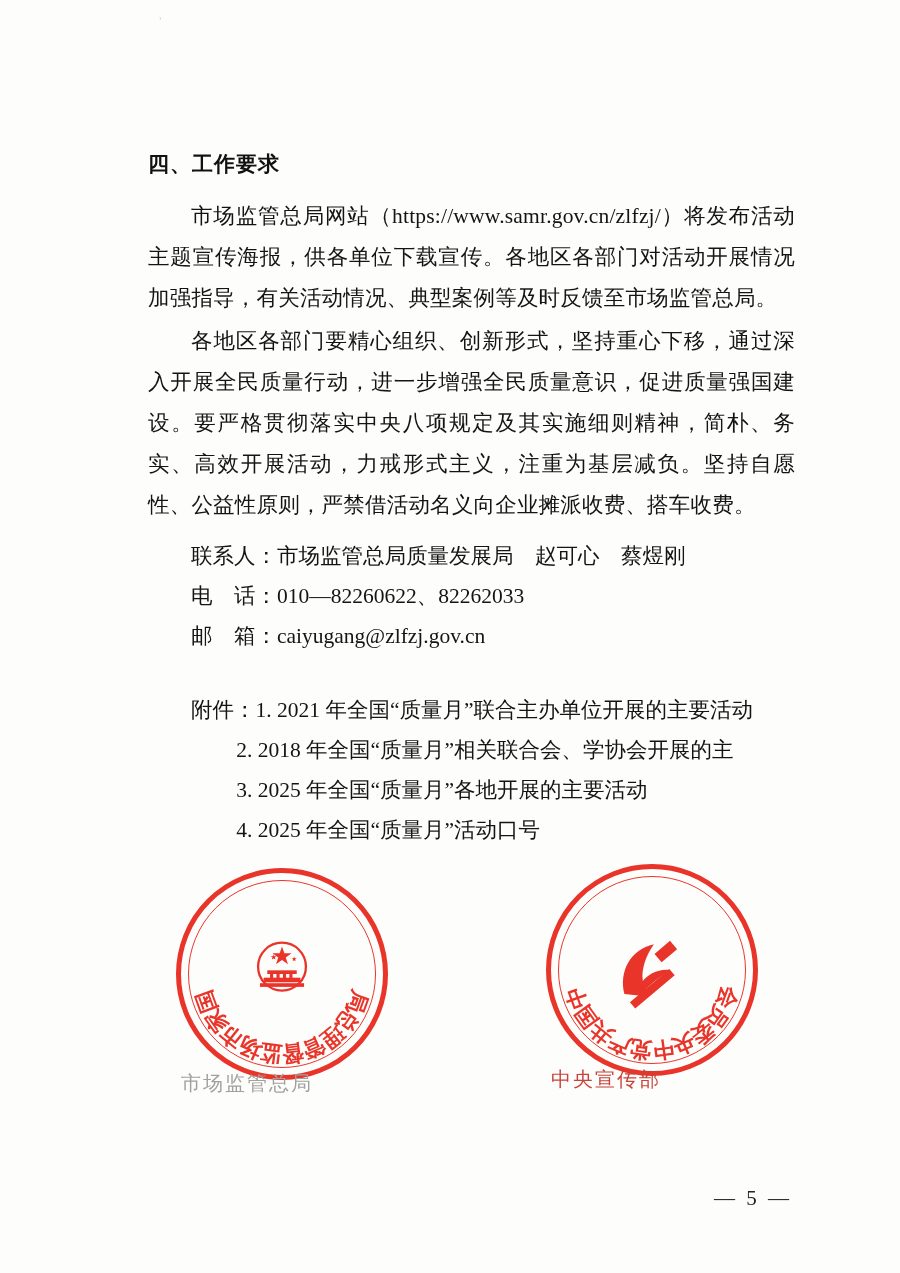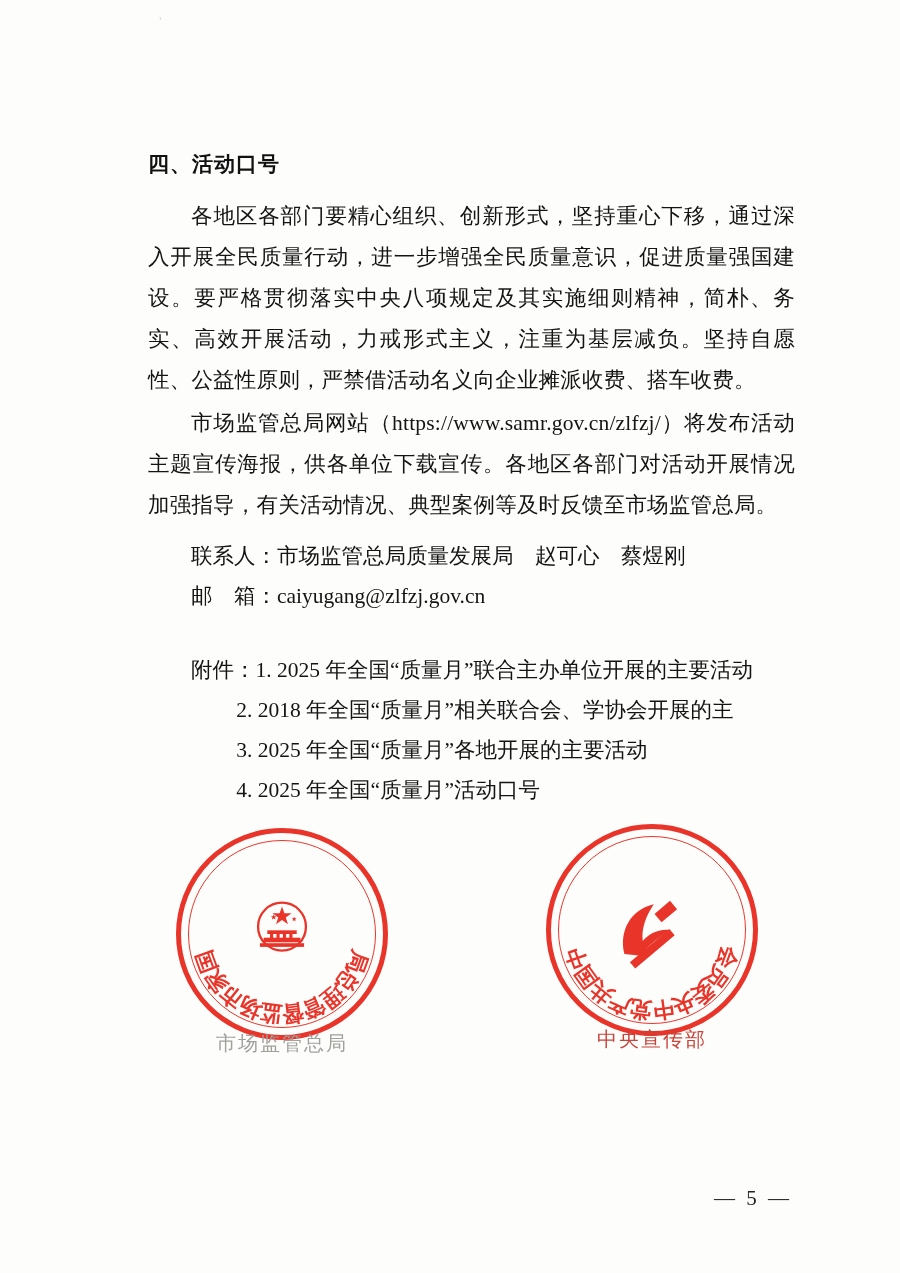--- a/index.html
+++ b/index.html
@@ -109,21 +109,21 @@
     top: 50%;
     transform: translate(-50%, -50%);
     width: 92px;
     height: 92px;
   }
   .seal .bottom-label {
     position: absolute;
     left: 0;
     right: 0;
     bottom: -22px;
-    text-align: center;
+    text-align: left;
     font-family: "DejaVu Sans", sans-serif;
     font-size: 20px;
     color: #9a9a96;
     letter-spacing: 2px;
   }
   .seal-2 .bottom-label {
     color: #c3352b;
   }
   .page-number {
     position: absolute;
@@ -143,33 +143,34 @@
     font-size: 14px;
   }
 </style>
 </head>
 <body>
 
 <div class="page">
 
   <div class="top-mark">ʾ</div>
 
-  <h2 class="section-heading">四、活动口号</h2>
+  <h2 class="section-heading">四、工作要求</h2>
+
+  <p class="body-par">市场监管总局网站（https://www.samr.gov.cn/zlfzj/）将发布活动主题宣传海报，供各单位下载宣传。各地区各部门对活动开展情况加强指导，有关活动情况、典型案例等及时反馈至市场监管总局。</p>
 
   <p class="body-par">各地区各部门要精心组织、创新形式，坚持重心下移，通过深入开展全民质量行动，进一步增强全民质量意识，促进质量强国建设。要严格贯彻落实中央八项规定及其实施细则精神，简朴、务实、高效开展活动，力戒形式主义，注重为基层减负。坚持自愿性、公益性原则，严禁借活动名义向企业摊派收费、搭车收费。</p>
-
-  <p class="body-par">市场监管总局网站（https://www.samr.gov.cn/zlfzj/）将发布活动主题宣传海报，供各单位下载宣传。各地区各部门对活动开展情况加强指导，有关活动情况、典型案例等及时反馈至市场监管总局。</p>
 
   <div class="contact-block">
     <p class="contact-line">联系人：市场监管总局质量发展局　赵可心　蔡煜刚</p>
+    <p class="contact-line">电　话：010—82260622、82262033</p>
     <p class="contact-line">邮　箱：caiyugang@zlfzj.gov.cn</p>
   </div>
 
   <div class="attach-block">
-    <p class="attach-line"><span>附件：</span><span>1. 2025 年全国“质量月”联合主办单位开展的主要活动</span></p>
+    <p class="attach-line"><span>附件：</span><span>1. 2021 年全国“质量月”联合主办单位开展的主要活动</span></p>
     <p class="attach-line indented">2. 2018 年全国“质量月”相关联合会、学协会开展的主</p>
     <p class="attach-line indented">3. 2025 年全国“质量月”各地开展的主要活动</p>
     <p class="attach-line indented">4. 2025 年全国“质量月”活动口号</p>
   </div>
 
   <div class="seals">
 
     <div class="seal seal-1">
       <div class="inner-ring"></div>
       <div class="arc-text">

